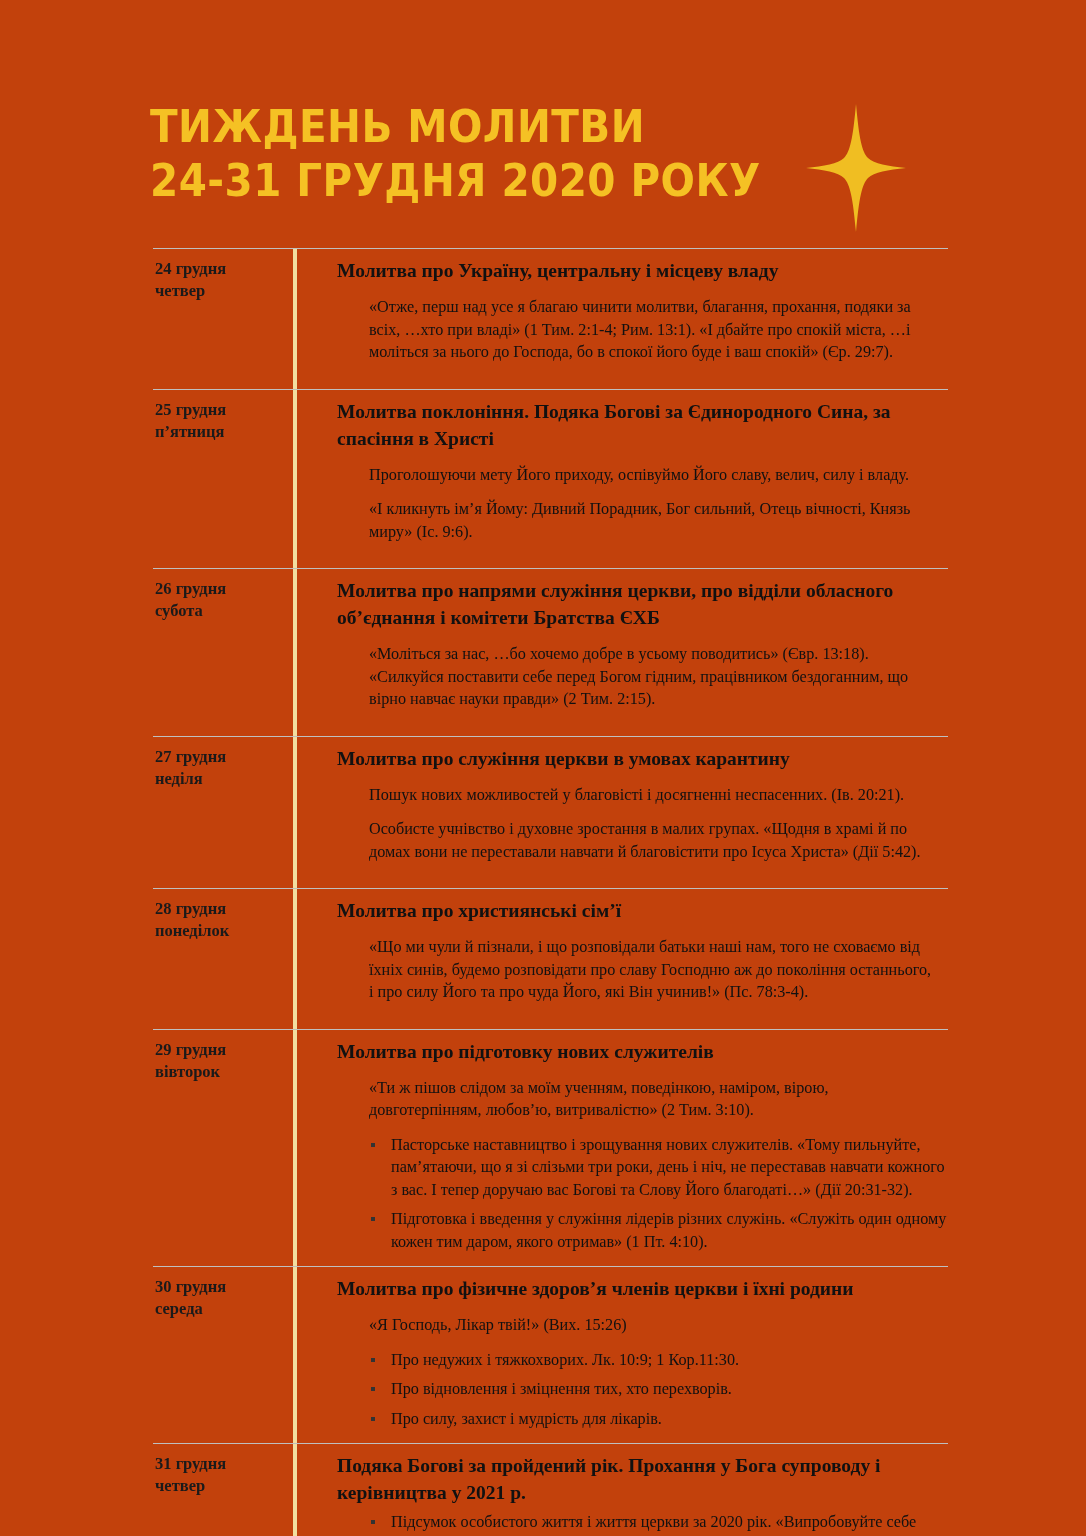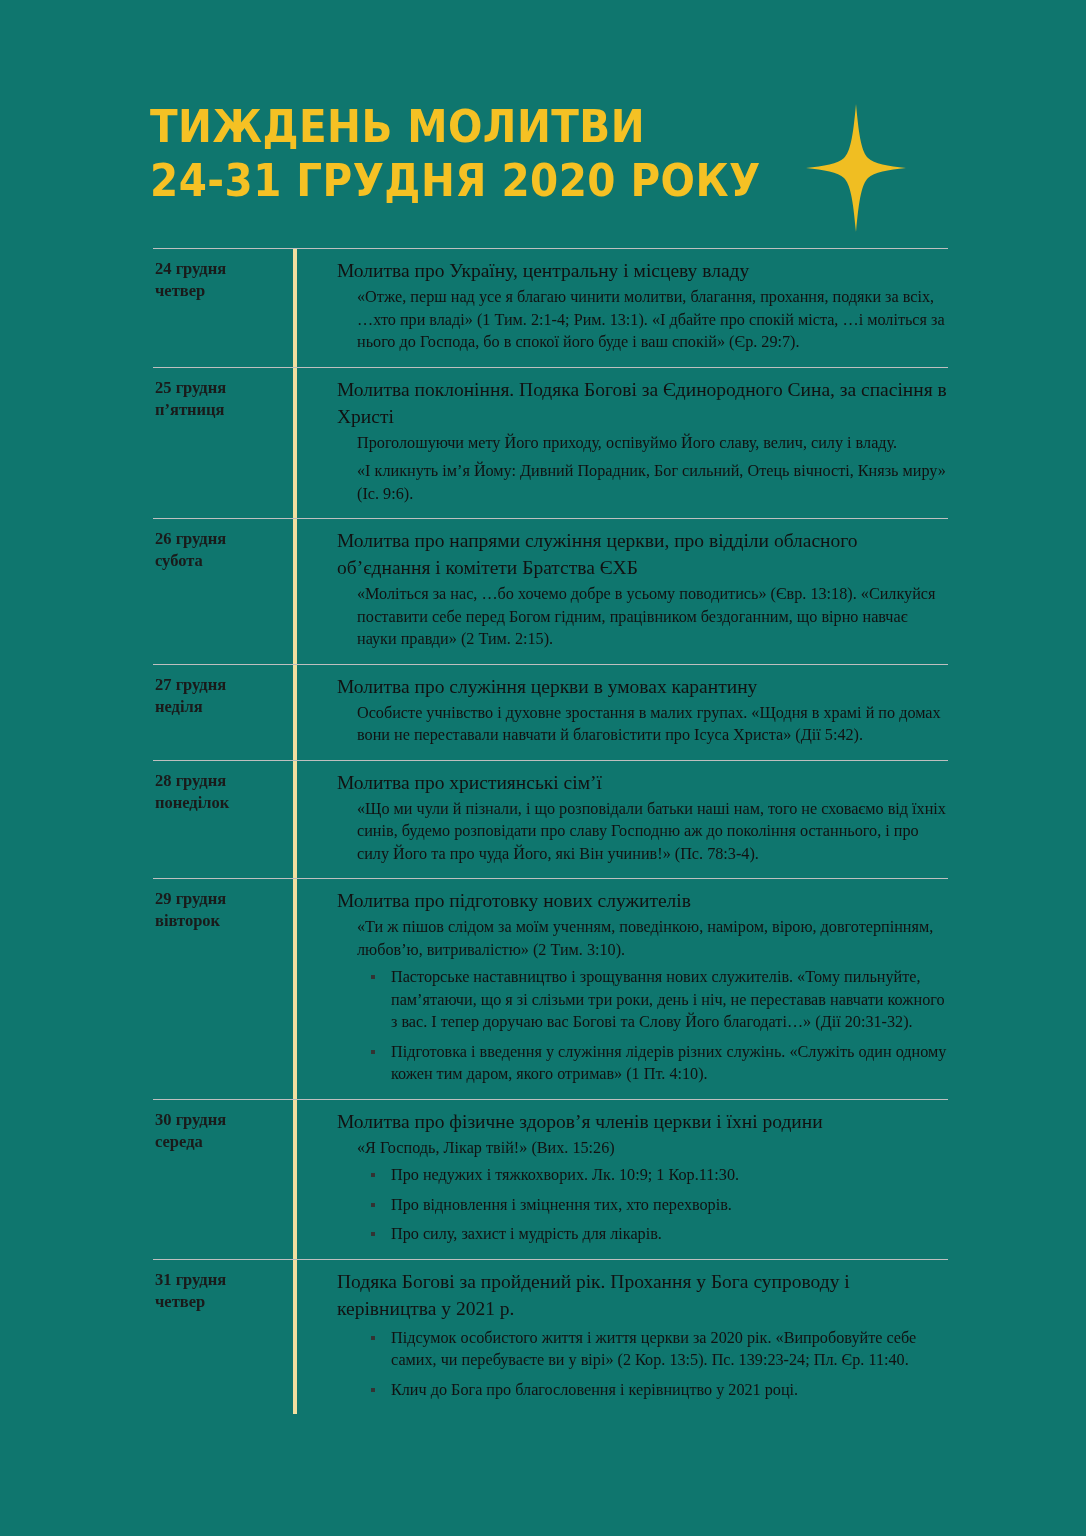--- a/index.html
+++ b/index.html
@@ -12,21 +12,21 @@
     height: 1536px;
     font-family: "Liberation Serif", "DejaVu Serif", serif;
     color: #000000;
     overflow: hidden;
     position: relative;
   }
   .page {
     position: relative;
     width: 1086px;
     height: 1536px;
-    background: #0f766e;
+    background: #c2410c;
   }
 
   
   .header {
     position: absolute;
     left: 150px;
     top: 100px;
     width: 800px;
     height: 140px;
   }
@@ -88,30 +88,30 @@
     width: 4px;
     background: #F2DFA0;
   }
 
   .body-cell {
     flex: 1 1 auto;
     padding: 8px 0 13px 12px;
     box-sizing: border-box;
   }
   .heading {
-    font-weight: normal;
+    font-weight: bold;
     font-size: 19.5px;
     line-height: 27px;
     color: #111111;
     margin: 0 0 2px 0;
   }
   .para {
     font-size: 16.2px;
     line-height: 22.5px;
-    margin: 0;
+    margin: 12px;
     padding-left: 20px;
     color: #111111;
     text-align: left;
   }
   .para + .para { margin-top: 0px; }
   .para.spaced { margin-top: 6px; }
 
   ul.bullets {
     list-style: none;
     margin: 5px 0 0 0;
@@ -190,20 +190,21 @@
         </div>
       </div>
       <div class="row" style="border-top-color: rgb(191, 191, 191); justify-content: flex-end;">
         <div class="date-cell">
           <span class="d-day">27 грудня</span>
           <span class="d-weekday">неділя</span>
         </div>
         <div class="divider" style="background: rgb(242, 223, 160);"></div>
         <div class="body-cell">
           <div class="heading">Молитва про служіння церкви в умовах карантину</div>
+          <p class="para">Пошук нових можливостей у благовісті і досягненні неспасенних. (Ів. 20:21).</p>
           <p class="para">Особисте учнівство і духовне зростання в малих групах. «Щодня в храмі й по домах вони не переставали навчати й благовістити про Ісуса Христа» (Дії 5:42).</p>
         </div>
       </div>
       <div class="row" style="border-top-color: rgb(191, 191, 191);">
         <div class="date-cell">
           <span class="d-day">28 грудня</span>
           <span class="d-weekday">понеділок</span>
         </div>
         <div class="divider" style="background: rgb(242, 223, 160);"></div>
         <div class="body-cell">

